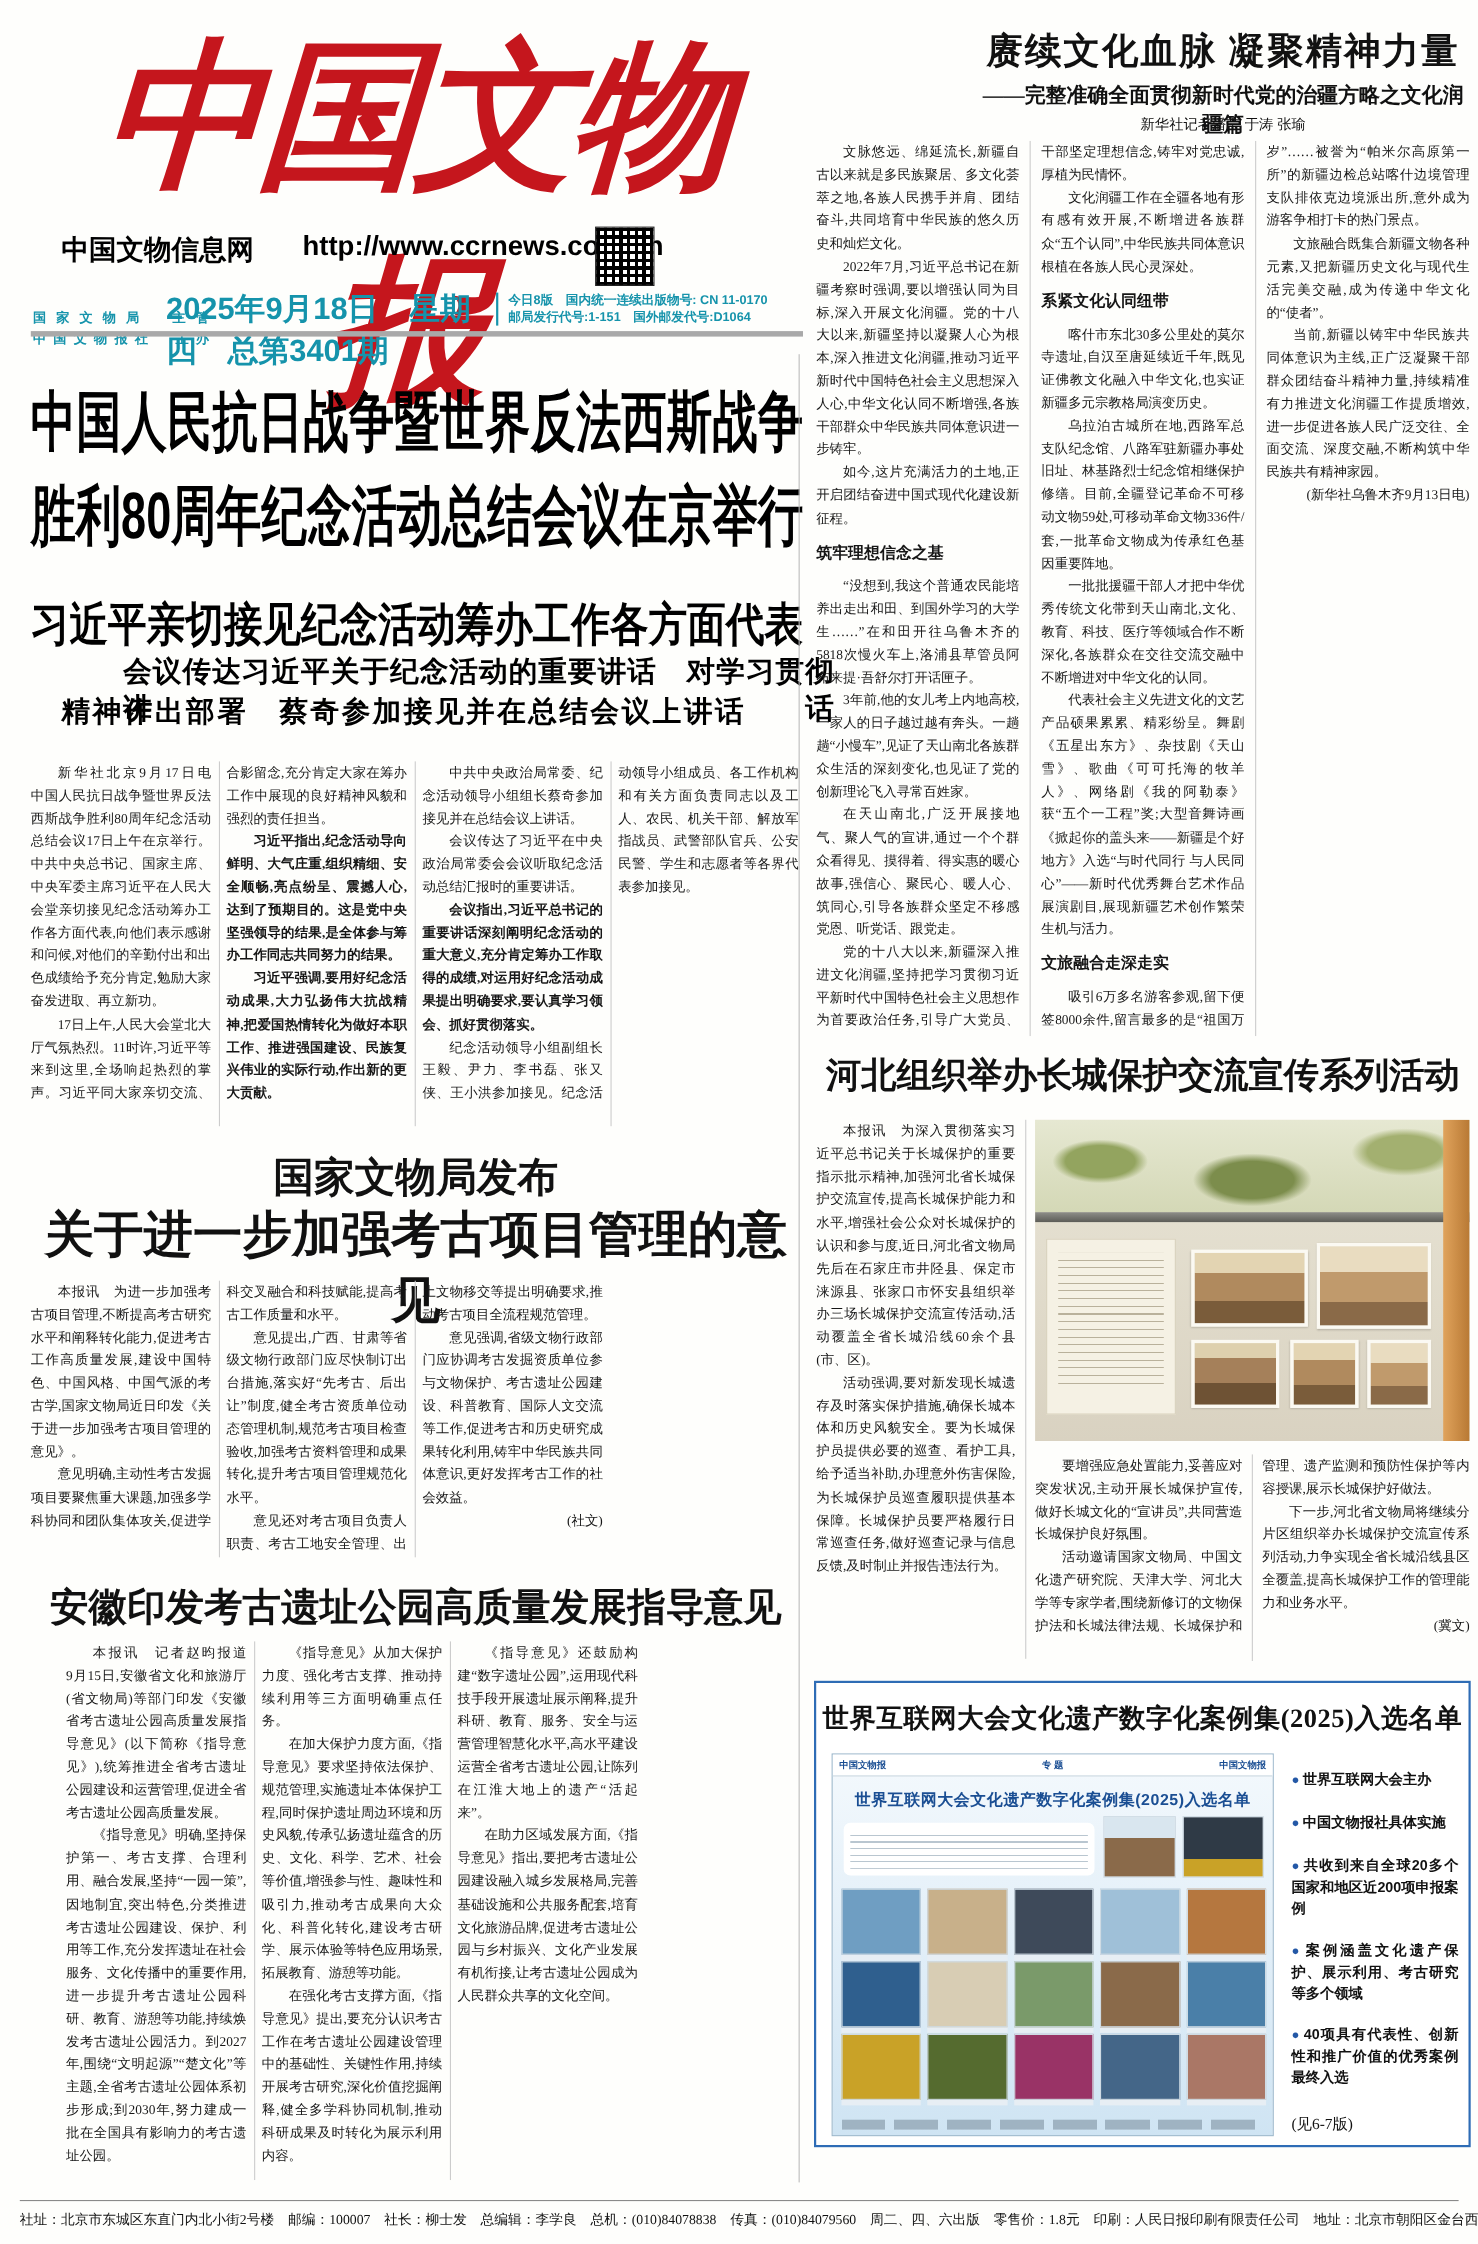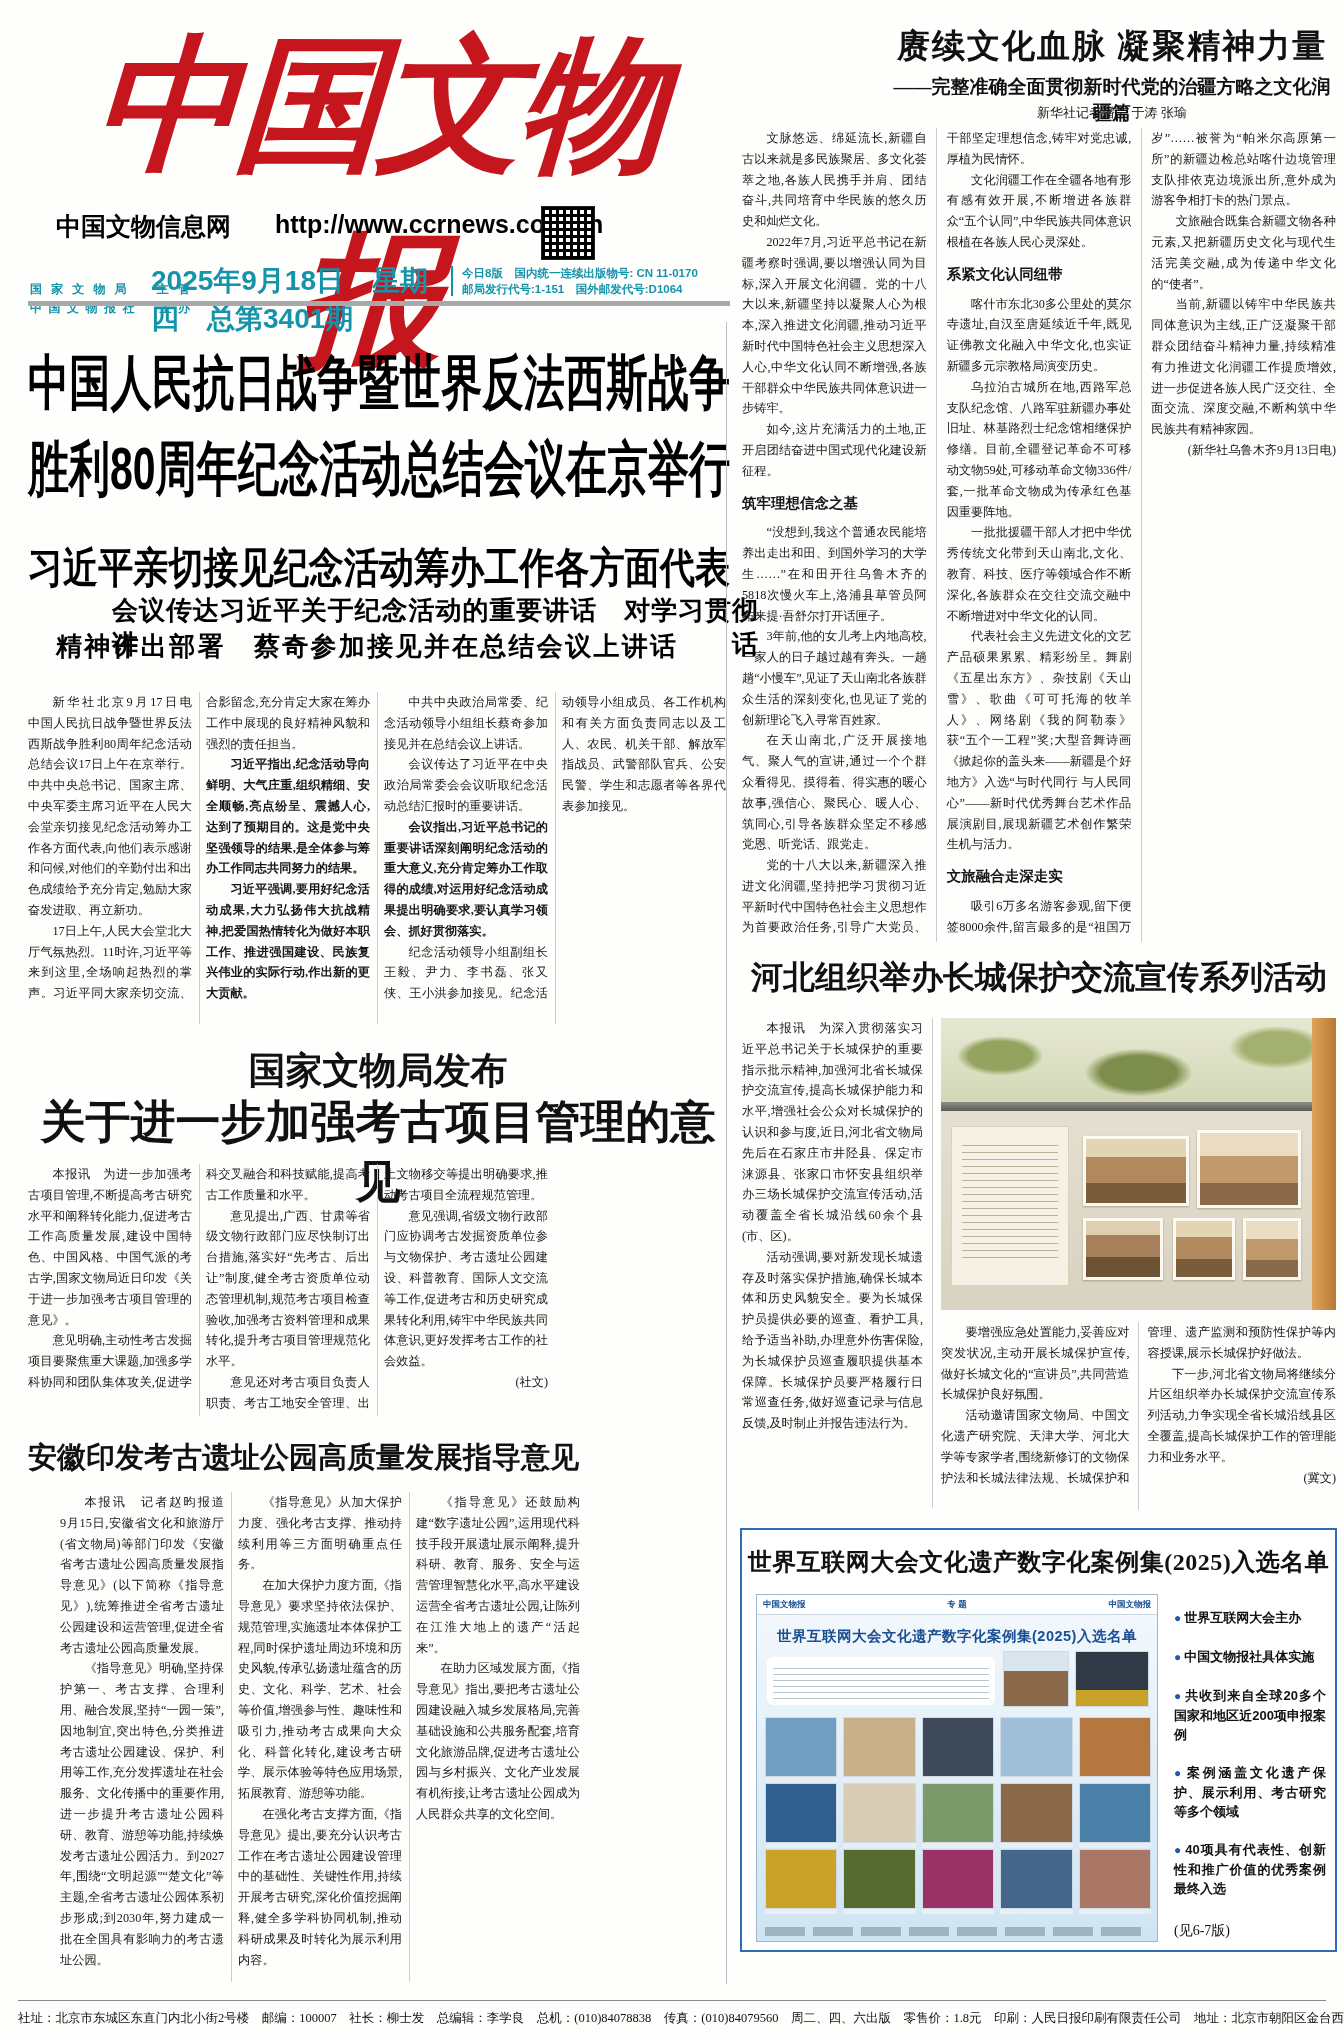--- a/index.html
+++ b/index.html
@@ -125,22 +125,22 @@
   .case-bullets .dot{color:var(--bullet);margin-right:3px;font-size:12px;}
   .see-note{position:absolute;left:432px;top:392px;font-size:14px;font-family:var(--serif);}
 
   
   .arch-h1{position:absolute;left:28px;top:1046px;width:700px;text-align:center;
         font-family:var(--serif);font-weight:900;font-size:37px;}
   .arch-h2{position:absolute;left:28px;top:1092px;width:700px;text-align:center;
         font-family:var(--serif);font-weight:900;font-size:45px;}
   .arch-body{position:absolute;left:28px;top:1164px;width:698px;height:252px;
         column-count:4;column-gap:14px;column-fill:auto;column-rule:1px solid #ccc;overflow:hidden;}
-  .ah-title{position:absolute;left:28px;top:1438px;width:700px;text-align:left;
-        font-family:Liberation Mono, monospace;font-weight:900;font-size:29px;}
+  .ah-title{position:absolute;left:28px;top:1438px;width:700px;text-align:center;
+        font-family:Liberation Mono, monospace;font-weight:900;font-size:35px;}
   .ah-body{position:absolute;left:28px;top:1492px;width:698px;height:490px;
         column-count:4;column-gap:14px;column-fill:auto;column-rule:1px solid #ccc;overflow:hidden;margin-left:32px;}
 
   
   .footer{position:absolute;left:18px;top:2000px;width:1308px;border-top:1px solid #8a8a8a;
         padding-top:9px;font-size:12.5px;font-family:var(--serif);white-space:nowrap;
         text-align:center;color:#111;}
 </style>
 </head>
 <body>

